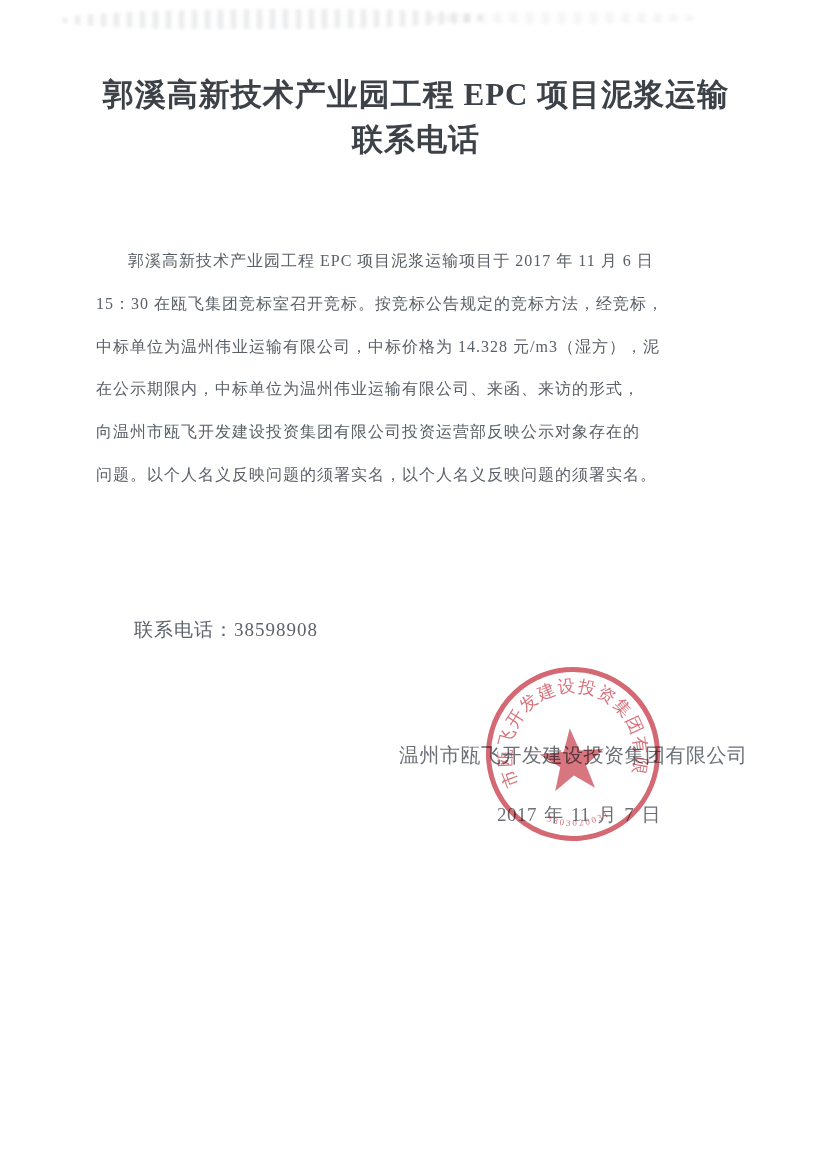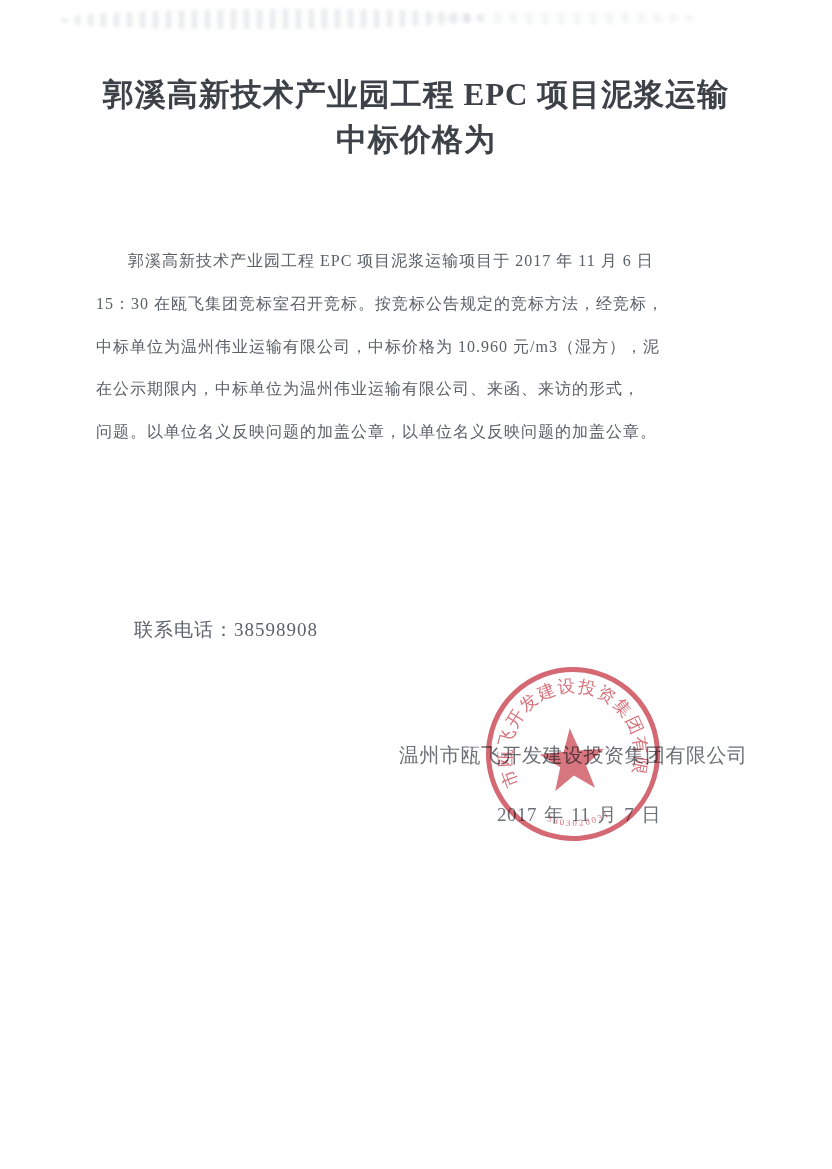--- a/index.html
+++ b/index.html
@@ -71,29 +71,30 @@
 </head>
 <body>
 
 <div class="page">
 
   <div class="scan-smudge"></div>
   <div class="scan-smudge2"></div>
 
   <div class="doc-title">
     <div>郭溪高新技术产业园工程 EPC 项目泥浆运输</div>
-    <div>中标价格为</div>
+    <div>联系电话</div>
   </div>
 
   <div class="body-text">
     <div class="line indent">郭溪高新技术产业园工程 EPC 项目泥浆运输项目于 2017 年 11 月 6 日</div>
     <div class="line">15：30 在瓯飞集团竞标室召开竞标。按竞标公告规定的竞标方法，经竞标，</div>
-    <div class="line">中标单位为温州伟业运输有限公司，中标价格为 10.960 元/m3（湿方），泥</div>
+    <div class="line">中标单位为温州伟业运输有限公司，中标价格为 14.328 元/m3（湿方），泥</div>
     <div class="line">在公示期限内，中标单位为温州伟业运输有限公司、来函、来访的形式，</div>
-    <div class="line">问题。以单位名义反映问题的加盖公章，以单位名义反映问题的加盖公章。</div>
+    <div class="line">向温州市瓯飞开发建设投资集团有限公司投资运营部反映公示对象存在的</div>
+    <div class="line">问题。以个人名义反映问题的须署实名，以个人名义反映问题的须署实名。</div>
   </div>
 
 
   <div class="phone-line">联系电话：38598908</div>
 
   <div class="sign-company">温州市瓯飞开发建设投资集团有限公司</div>
 
   <div class="sign-date">2017 年 11 月 7 日</div>
 
   <svg class="seal" viewBox="0 0 200 200">

